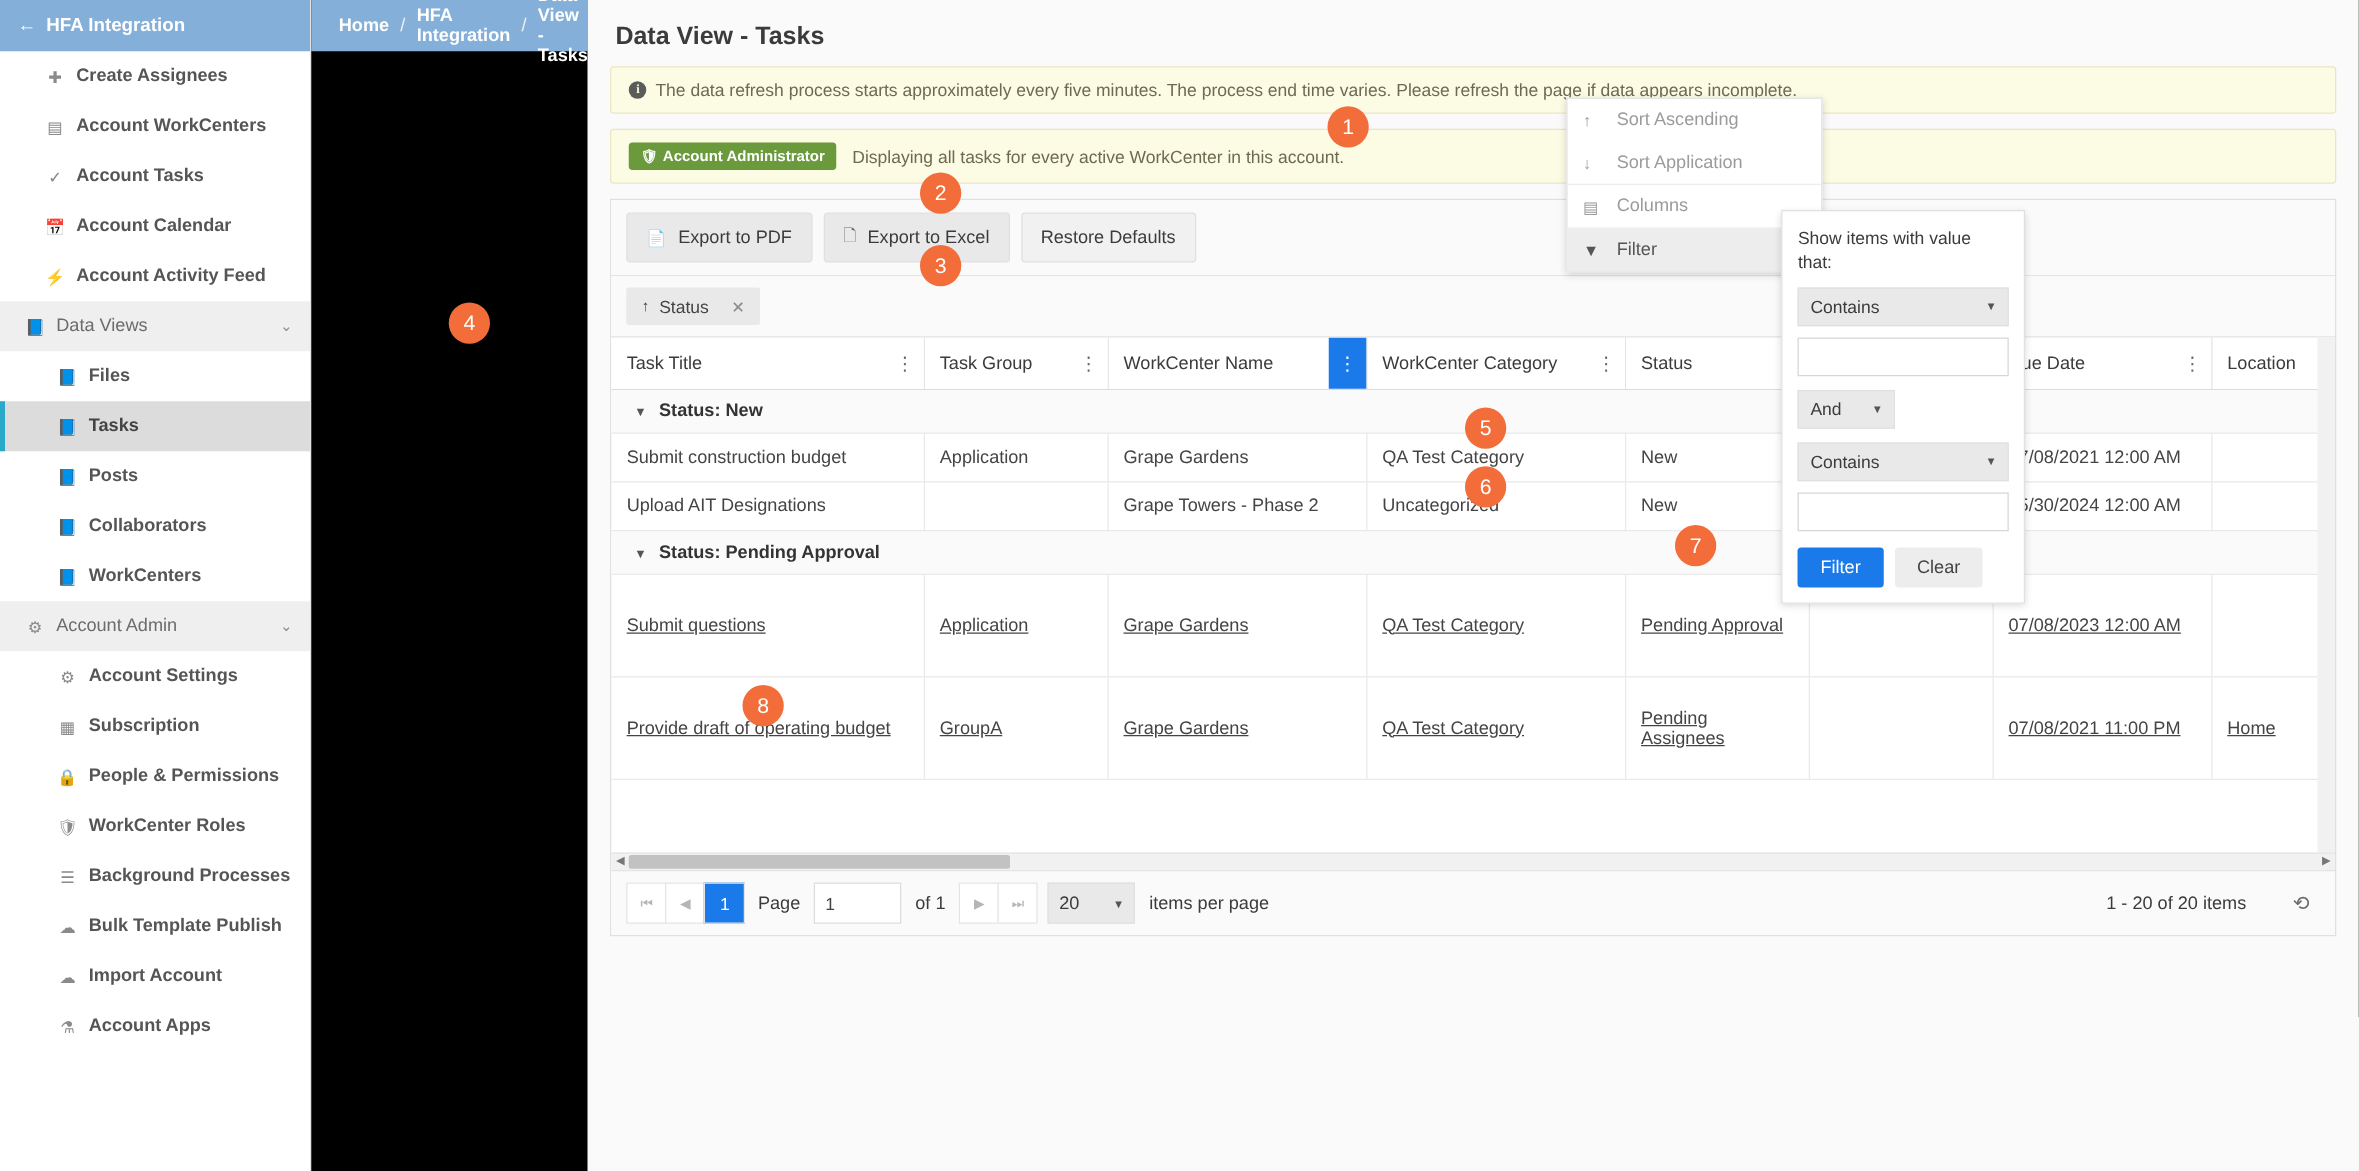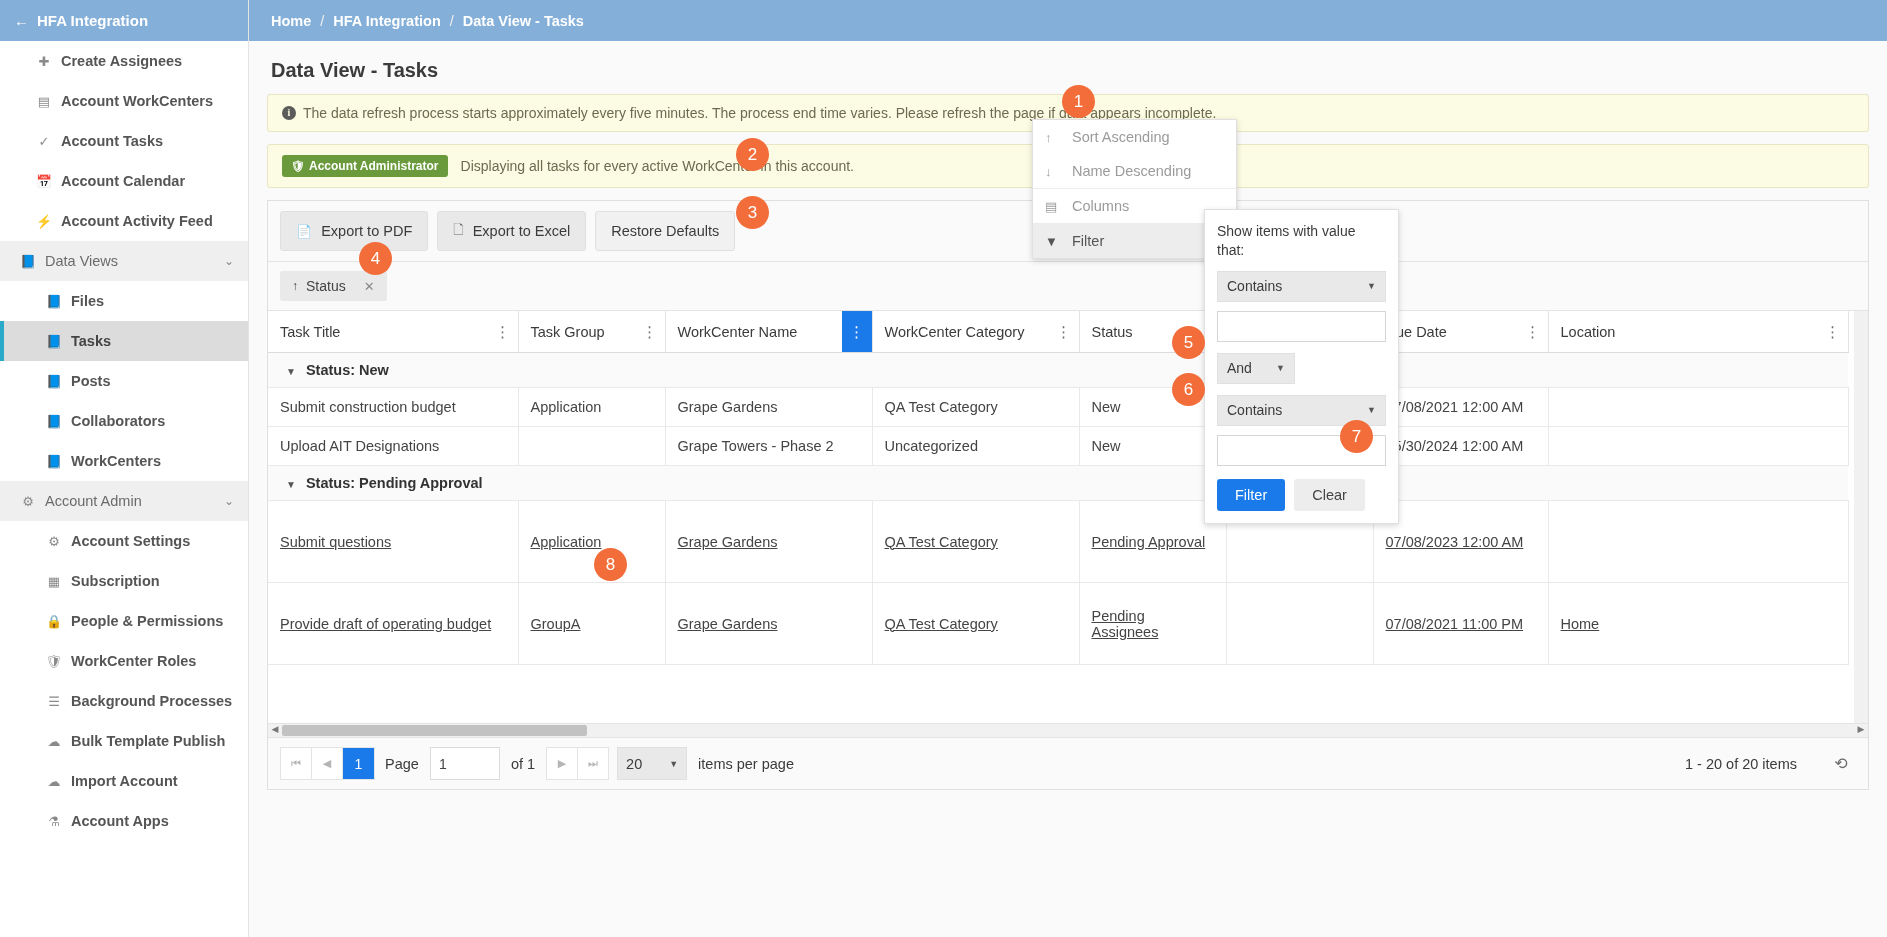--- a/index.html
+++ b/index.html
@@ -23,21 +23,21 @@
   .sb-item .ico { width:20px; margin-right:7px; color:#8a8a8a; font-size:13px; text-align:center;
                   display:inline-block; font-weight:normal; }
   .sb-group { background:#efefef; color:#6b6b6b; font-weight:normal; padding-left:18px;
               justify-content:flex-start; position:relative; }
   .sb-group .chev { position:absolute; right:14px; font-size:12px; color:#8a8a8a; }
   .sb-sub { padding-left:44px; }
   .sb-sub.active { background:#dcdcdc; border-left:4px solid #2aa9c9; padding-left:40px; }
   .sb-sub.active .lbl { color:#444; }
 
   
-  .main { flex:1; min-width:0; height:937px; display:flex; flex-direction:column; background:#14b8a6; }
+  .main { flex:1; min-width:0; height:937px; display:flex; flex-direction:row; background:#000000; }
   .topbar { height:41px; background:#83afd8; display:flex; align-items:center; padding:0 0 0 22px;
             color:#fff; font-size:14.5px; flex:0 0 41px; }
   .crumb { color:#ffffff; font-weight:bold; cursor:pointer; }
   .crumb.last { font-weight:bold; }
   .crumb-sep { margin:0 9px; color:#f0f0f0; font-weight:normal; }
 
   .content { flex:1; background:#fafafa; padding:0 18px 0 18px; overflow:hidden; position:relative; }
   .page-title { font-size:20px; font-weight:bold; color:#3b3b3b; padding:18px 4px 12px 4px; }
 
   .alert { background:#fcfbe3; border:1px solid #e9e6c4; border-radius:3px;
@@ -434,21 +434,21 @@
 
       </div>
 
       <div class="colmenu" style="left:783px; top:78px;">
         <div class="mi">
           <span class="mico">↑</span>
           <span>Sort Ascending</span>
         </div>
         <div class="mi">
           <span class="mico">↓</span>
-          <span>Name Descending</span>
+          <span>Sort Application</span>
         </div>
         <div class="sep"></div>
         <div class="mi">
           <span class="mico">▤</span>
           <span>Columns</span>
         </div>
         <div class="sep"></div>
         <div class="mi hl">
           <span class="left">
             <span class="mico">▼</span>

